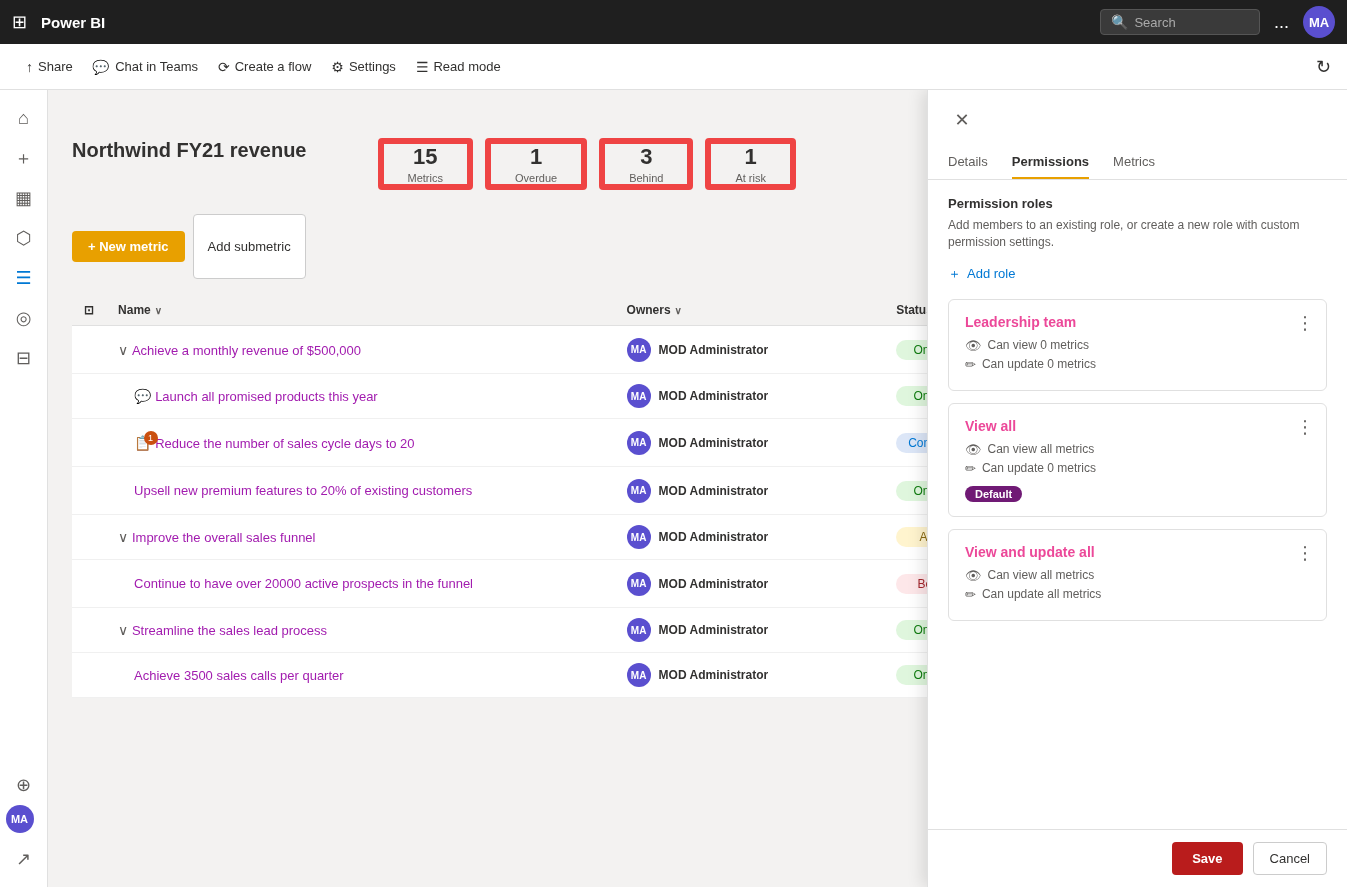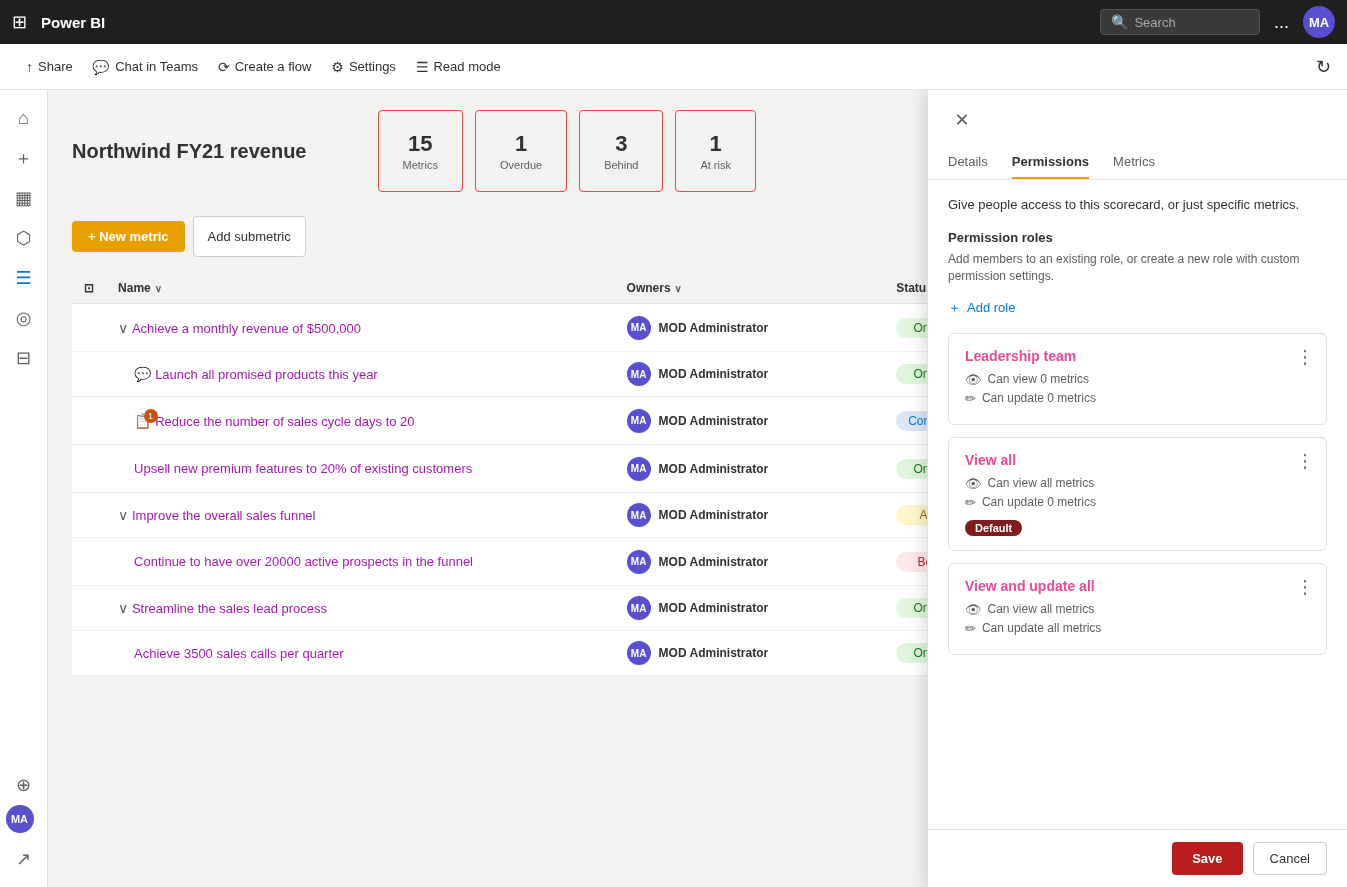--- a/index.html
+++ b/index.html
@@ -108,25 +108,26 @@
       font-weight: 600;
       color: #323130;
       flex-shrink: 0;
     }
     .scorecard-stats {
       display: flex;
       gap: 12px;
       margin-left: 40px;
     }
     .stat-box {
-      border: 1px solid #ef4444;
+      border: 6px solid #ef4444;
       border-radius: 4px;
-      padding: 20px 24px;
+      padding: 0 24px;
       text-align: center;
       min-width: 80px;
+      margin-top: 28px;
     }
     .stat-number { font-size: 22px; font-weight: 700; color: #323130; }
     .stat-label { font-size: 11px; color: #605e5c; margin-top: 2px; }
 
     
     .metrics-toolbar {
       display: flex;
       align-items: center;
       gap: 8px;
       margin-bottom: 16px;
@@ -142,21 +143,21 @@
       cursor: pointer;
       display: flex;
       align-items: center;
       gap: 4px;
     }
     .btn-add-submetric {
       background: #fff;
       color: #323130;
       border: 1px solid #ccc;
       border-radius: 4px;
-      padding: 12px 14px;
+      padding: 24px 14px;
       font-size: 13px;
       cursor: pointer;
     }
 
     .metrics-table { width: 100%; border-collapse: collapse; }
     .metrics-table th {
       text-align: left;
       padding: 8px 12px;
       font-size: 12px;
       font-weight: 600;
@@ -335,21 +336,21 @@
     .role-card-icon { font-size: 13px; color: #605e5c; }
     .role-card-menu {
       position: absolute;
       top: 12px; right: 12px;
       cursor: pointer;
       color: #605e5c;
       font-size: 18px;
     }
     .default-badge {
       display: inline-block;
-      background: #7f1d1d;
+      background: #701a75;
       color: #fff;
       font-size: 11px;
       font-weight: 600;
       border-radius: 20px;
       padding: 2px 10px;
       margin-top: 6px;
     }
 
     .panel-footer {
       display: flex;
@@ -673,21 +674,20 @@
     <div class="panel-overlay">
       <div class="panel-header">
         <span class="panel-close">✕</span>
       </div>
       <div class="panel-tabs">
         <div class="panel-tab">Details</div>
         <div class="panel-tab active">Permissions</div>
         <div class="panel-tab">Metrics</div>
       </div>
       <div class="panel-body">
-        <p class="panel-description">Give people access to this scorecard, or just specific metrics.</p>
         <div class="panel-section-title">Permission roles</div>
         <p class="panel-section-desc">Add members to an existing role, or create a new role with custom permission settings.</p>
         <div class="add-role-btn">
           <span>＋</span>
           <span>Add role</span>
         </div>
 
         <div class="role-card">
           <div class="role-card-title">Leadership team</div>
           <div class="role-card-row">

